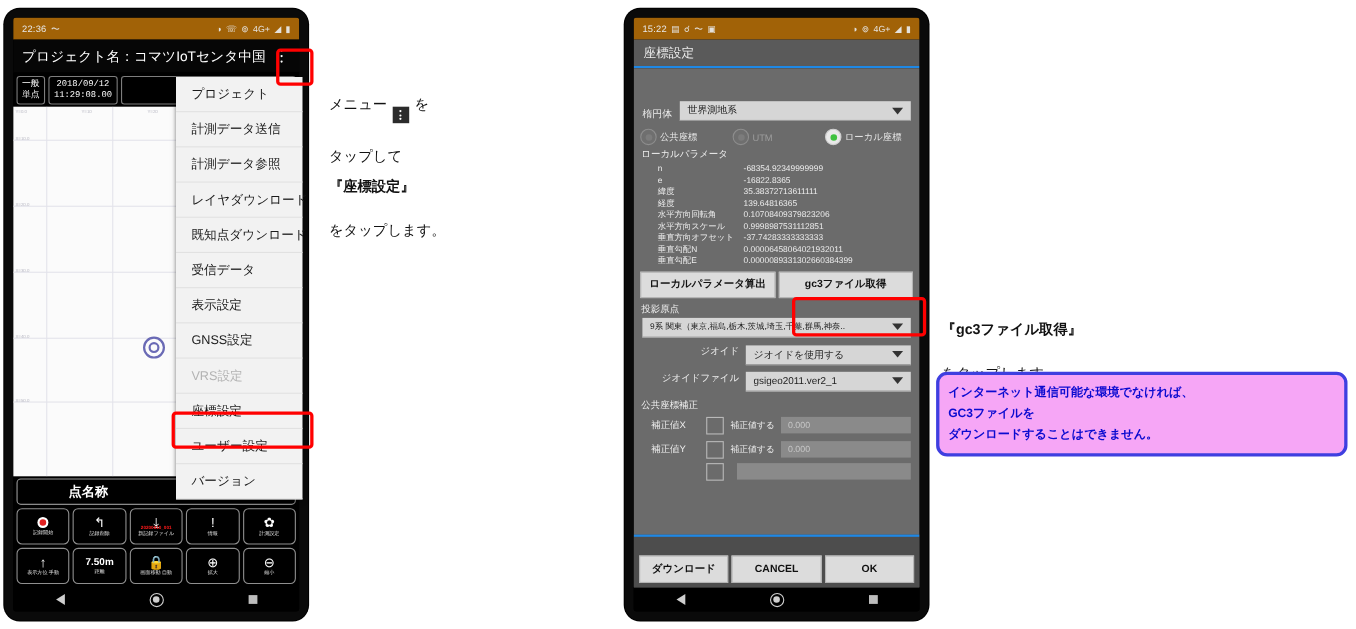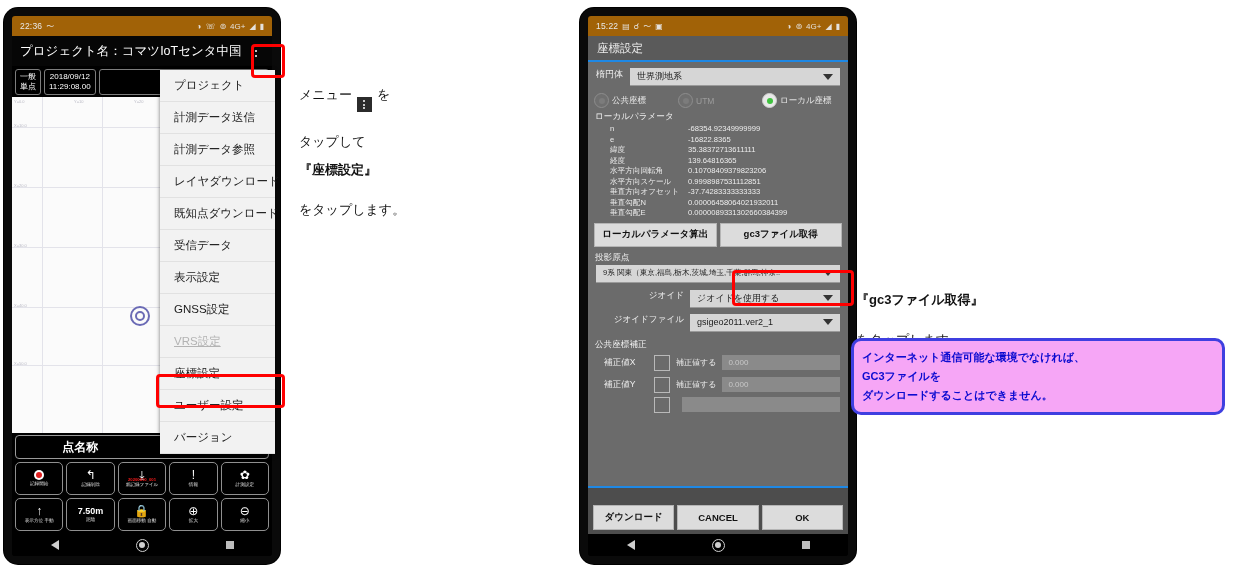--- a/index.html
+++ b/index.html
@@ -20,21 +20,21 @@
   .p1-title{height:30px;background:#060606;color:#fff;display:flex;align-items:center;
             padding:0 4px 0 8px;font-size:12.5px;font-weight:400;white-space:nowrap;}
   .p1-title .t{flex:1;}
   .kebab{width:20px;height:26px;display:flex;flex-direction:column;align-items:center;
          justify-content:center;gap:2.5px;margin-right:2px;}
   .kebab i{width:2.5px;height:2.5px;background:#fff;border-radius:50%;display:block;}
 
   .p1-chips{display:flex;gap:3px;padding:3px 3px 2px 3px;background:#000;}
   .chip{border:1px solid #7d7d7d;border-radius:3px;background:#000;color:#fff;
         font-size:8px;line-height:10px;padding:2px 4px;text-align:center;white-space:nowrap;}
-  .chip.two{line-height:10px;}
+  .chip.two{line-height:10px;font-family:Liberation Mono, monospace;}
   .chip.wide{flex:1;text-align:right;padding-right:6px;color:#fff;}
 
   .p1-map{position:relative;background:#fbfbfb;flex:1;overflow:hidden;}
   .gridline-v,.gridline-h{position:absolute;background:#e3e3ea;}
   .gridline-v{width:1px;top:0;bottom:0;}
   .gridline-h{height:1px;left:0;right:0;}
   .maplabel{position:absolute;font-size:4px;color:#b9b9c4;}
   .marker{position:absolute;width:16px;height:16px;border:2px solid #6a6ab5;border-radius:50%;}
   .marker:after{content:"";position:absolute;left:3px;top:3px;width:6px;height:6px;
                 border:2px solid #6a6ab5;border-radius:50%;}
@@ -63,28 +63,28 @@
             border-right:8px solid #cfcfcf;}
   .nav-home{width:11px;height:11px;border:1.6px solid #cfcfcf;border-radius:50%;
             display:flex;align-items:center;justify-content:center;}
   .nav-home i{width:6px;height:6px;border-radius:50%;background:#cfcfcf;display:block;}
   .nav-rec{width:8px;height:8px;background:#bdbdbd;}
 
   
   .menu{position:absolute;background:#f2f2f2;box-shadow:0 1px 4px rgba(0,0,0,.55);}
   .menu-item{font-size:11.5px;color:#1b1b1b;padding:8px 0 8px 14px;border-bottom:1px solid #e1e1e1;
              white-space:nowrap;}
-  .menu-item.disabled{color:#b3b3b3;text-decoration:underline;}
+  .menu-item.disabled{color:#b3b3b3;}
 
   
   .p2-title{height:24px;background:#5a5a5a;color:#ececec;display:flex;align-items:center;
             padding:0 9px;font-size:11.5px;}
   .p2-accent{height:2px;background:#1e88e5;}
   .p2-body{background:#6b6b6b;flex:1;overflow:hidden;position:relative;}
-  .row-ell{display:flex;align-items:flex-start;gap:7px;padding:6px 8px 4px 8px;}
+  .row-ell{display:flex;align-items:flex-end;gap:7px;padding:6px 8px 4px 8px;margin-top:24px;}
   .lab-s{font-size:9px;color:#ececec;white-space:nowrap;}
   .spin{flex:1;background:#d6d6d6;color:#1c1c1c;font-size:9px;height:17px;
         display:flex;align-items:center;padding:0 7px;border-bottom:1px solid #9a9a9a;}
   .spin .cv{flex:1;}
   .caret{width:0;height:0;border-left:5px solid transparent;border-right:5px solid transparent;
          border-top:6px solid #333;}
 
   .radios{display:flex;align-items:center;gap:4px;padding:3px 6px 2px 6px;}
   .radio{display:flex;align-items:center;gap:3px;flex:1;}
   .rdot{width:13px;height:13px;border-radius:50%;border:1px solid #8d8d8d;background:#6f6f6f;
@@ -274,21 +274,21 @@
     <div class="menu-item disabled">VRS設定</div>
     <div class="menu-item">座標設定</div>
     <div class="menu-item">ユーザー設定</div>
     <div class="menu-item">バージョン</div>
   </div>
 
   <div class="redbox" style="left:247px;top:36px;width:28px;height:28px;"></div>
   <div class="redbox" style="left:152px;top:366px;width:123px;height:28px;"></div>
 </div>
 
-<div class="phone" style="left:580px;top:8px;width:276px;height:556px;">
+<div class="phone" style="left:568px;top:8px;width:276px;height:556px;">
   <div class="screen" style="display:flex;flex-direction:column;">
 
     <div class="statusbar">
       <span class="sb-time">15:22</span>
       <span class="sb-ico">▤</span>
       <span class="sb-ico">☌</span>
       <span class="sb-ico">〜</span>
       <span class="sb-ico">▣</span>
       <span class="sb-spacer"></span>
       <span class="sb-ico">◑</span>

